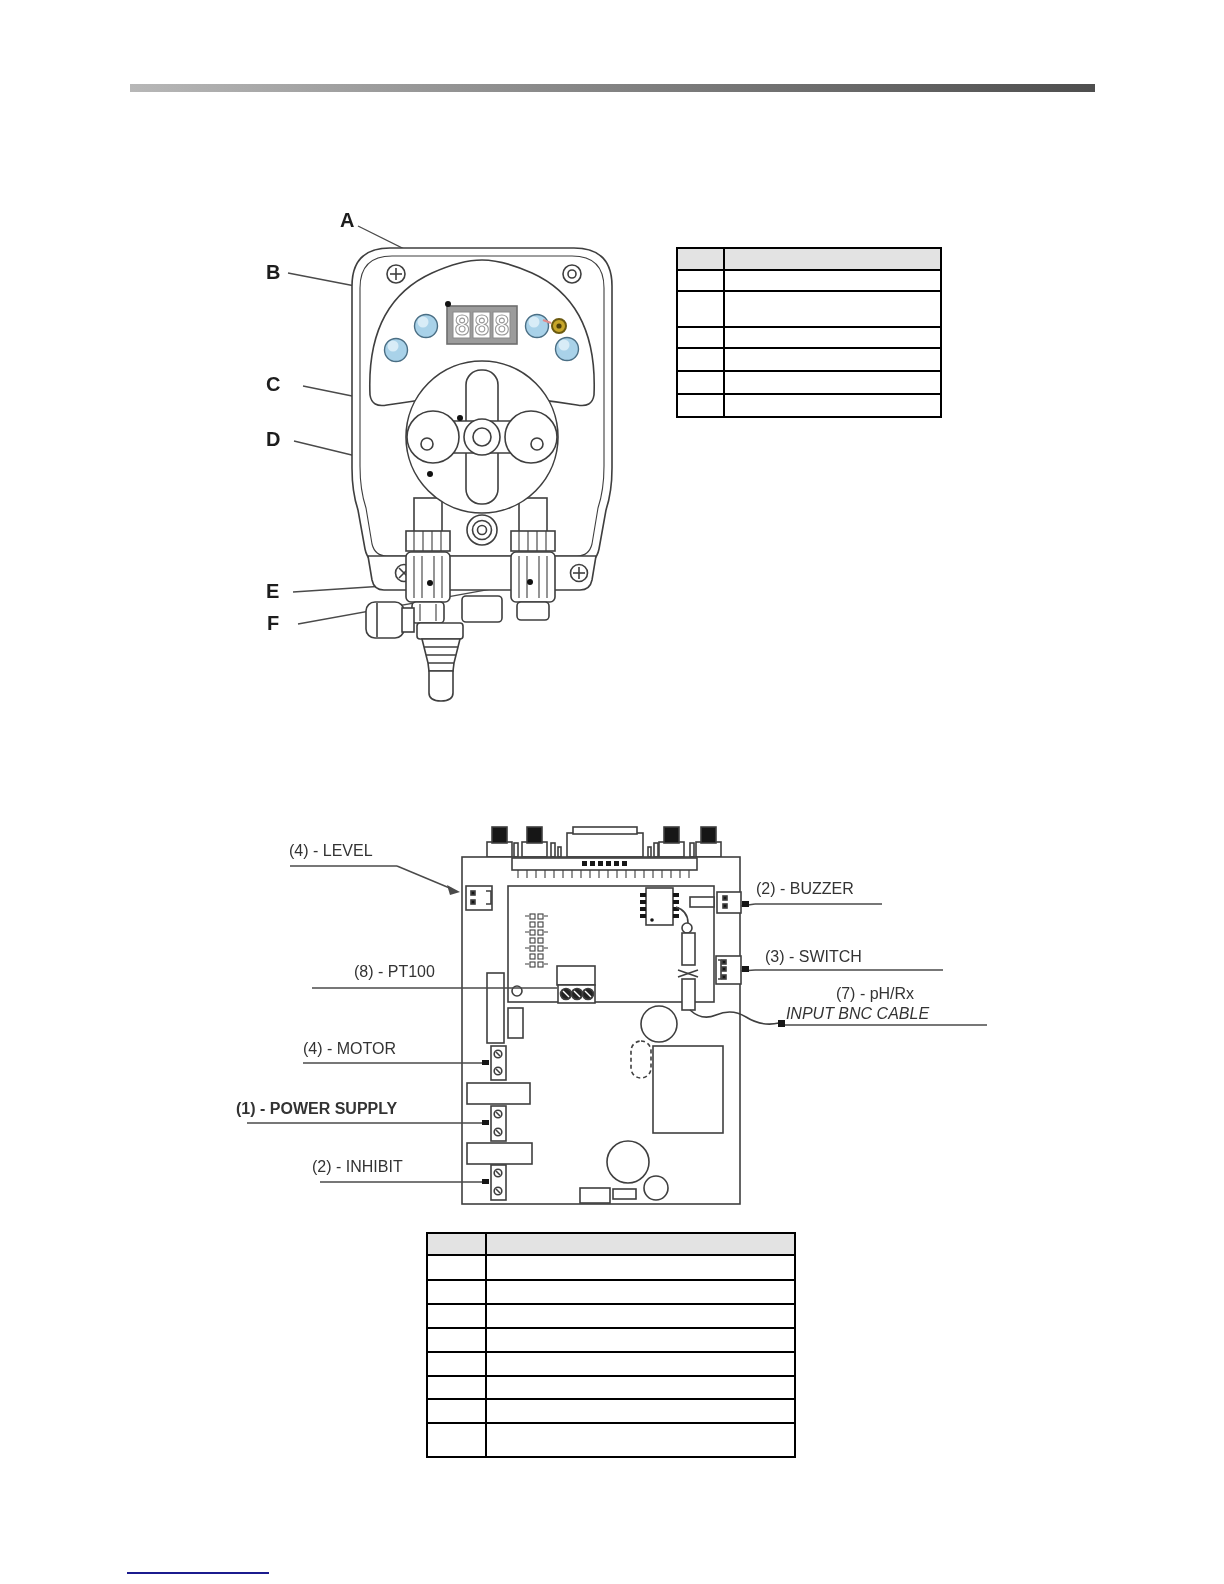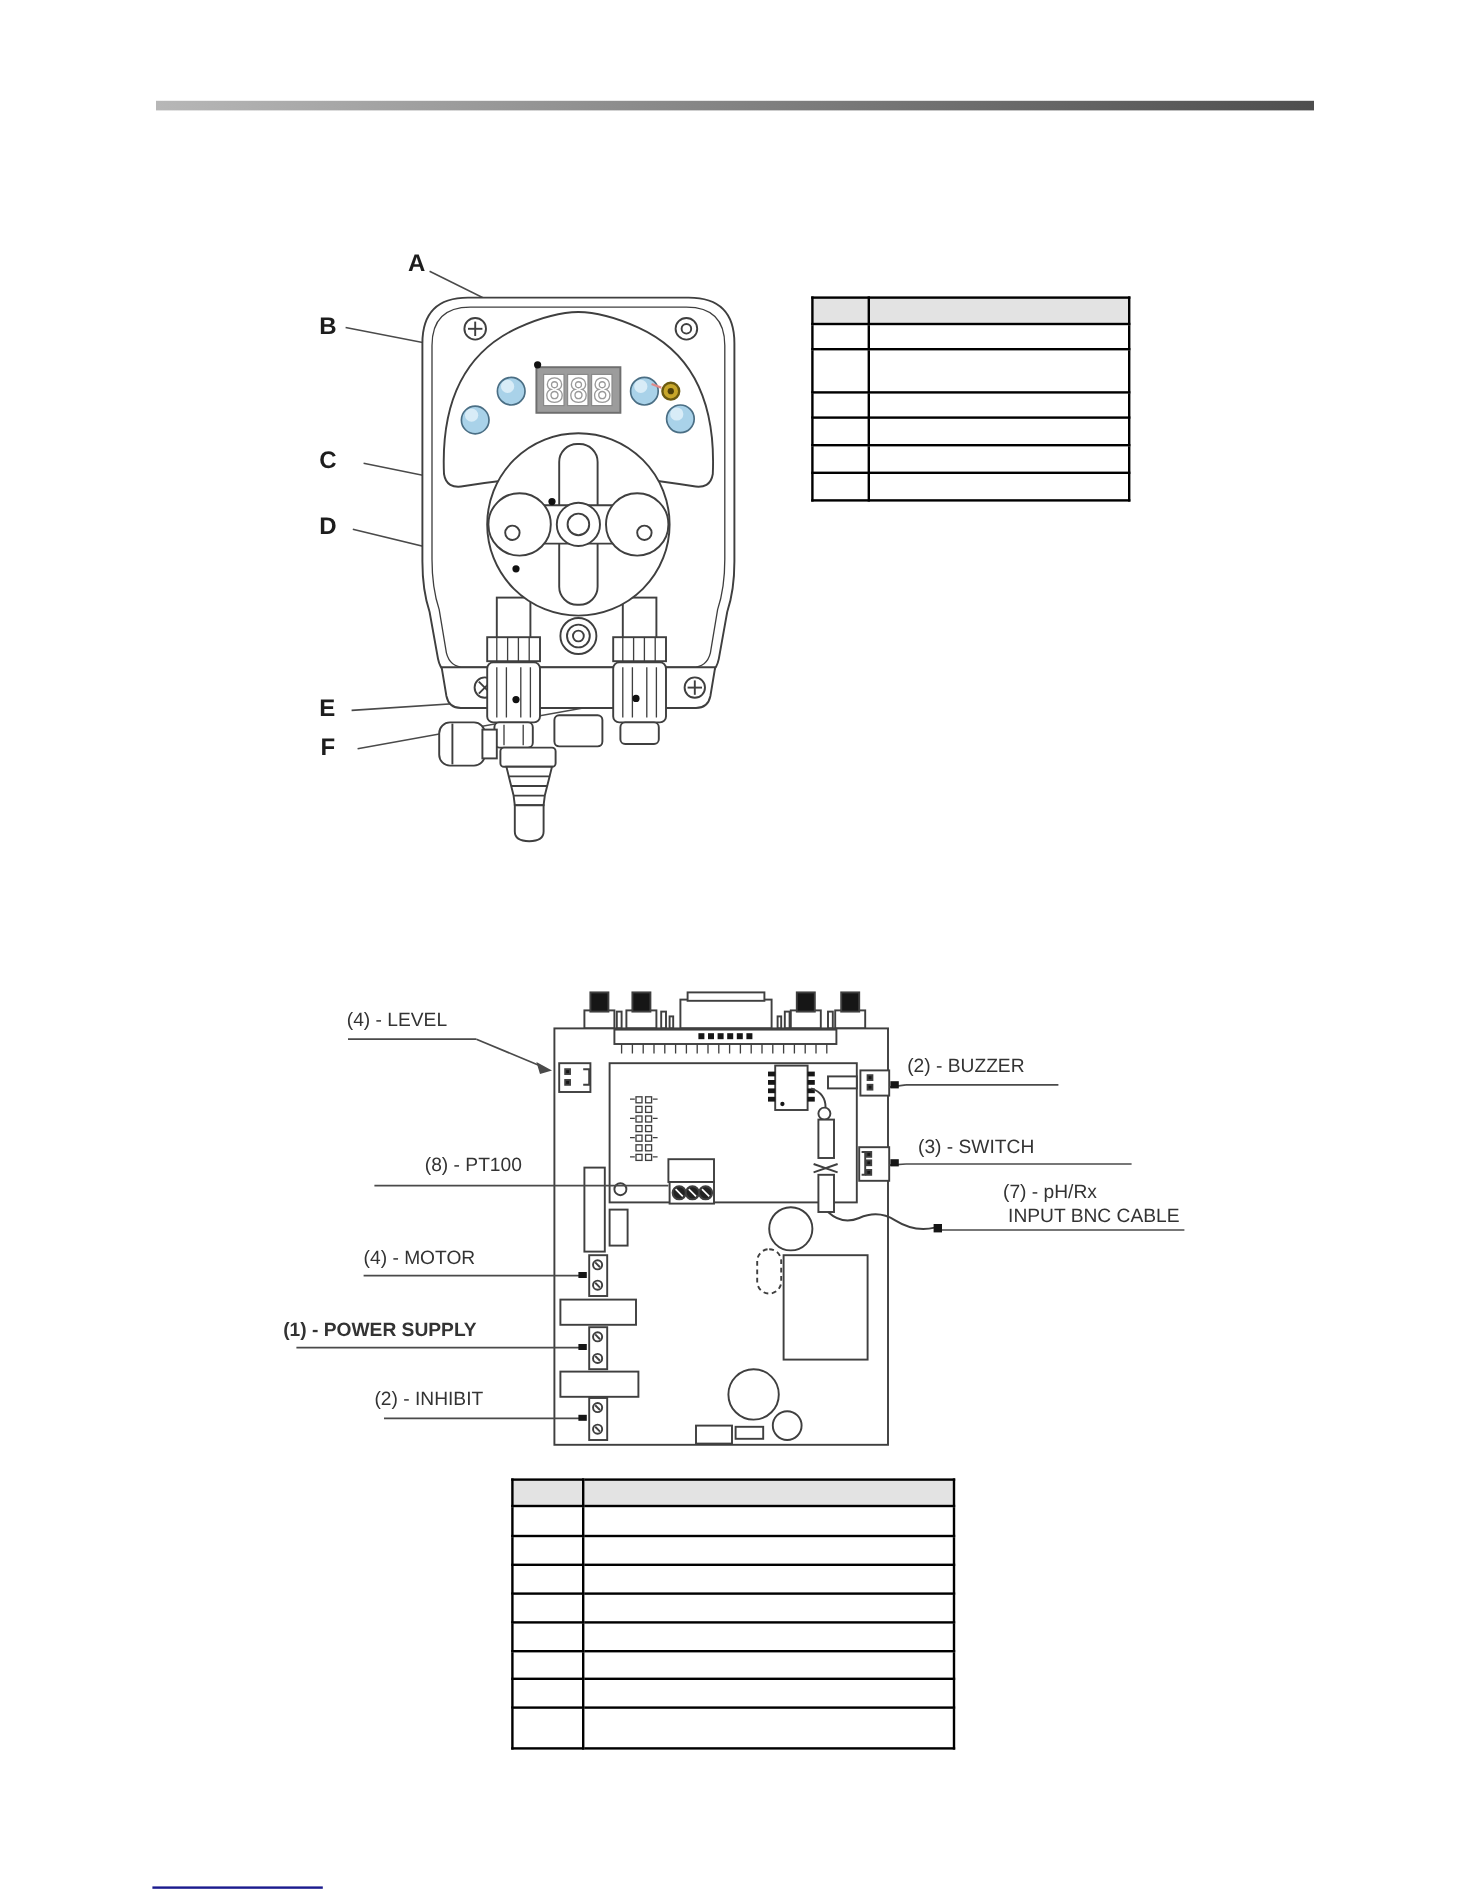--- a/index.html
+++ b/index.html
@@ -389,21 +389,21 @@
           <td class="c1"></td>
           <td class="c2"></td>
         </tr>
     </tbody>
   </table>
 
   <div class="blabel" style="left:289px;top:843px;">(4) - LEVEL</div>
   <div class="blabel" style="left:756px;top:881px;">(2) - BUZZER</div>
   <div class="blabel" style="left:765px;top:949px;">(3) - SWITCH</div>
   <div class="blabel center" style="left:790px;top:986px;width:170px;text-align:center;">(7) - pH/Rx</div>
-  <div class="blabel center" style="left:819px;top:1006px;width:185px;">INPUT BNC CABLE</div>
+  <div class="blabel center" style="left:765px;top:1006px;width:185px;font-style:italic;">INPUT BNC CABLE</div>
   <div class="blabel" style="left:313px;top:964px;margin-left:41px;">(8) - PT100</div>
   <div class="blabel" style="left:303px;top:1041px;">(4) - MOTOR</div>
   <div class="blabel" style="left:236px;top:1101px;font-weight:bold;">(1) - POWER SUPPLY</div>
   <div class="blabel" style="left:312px;top:1159px;text-align:right;">(2) - INHIBIT</div>
 
   <table class="parts t2">
     <tbody>
       <tr class="hdr">
           <td class="c1"></td>
           <td class="c2"></td>

